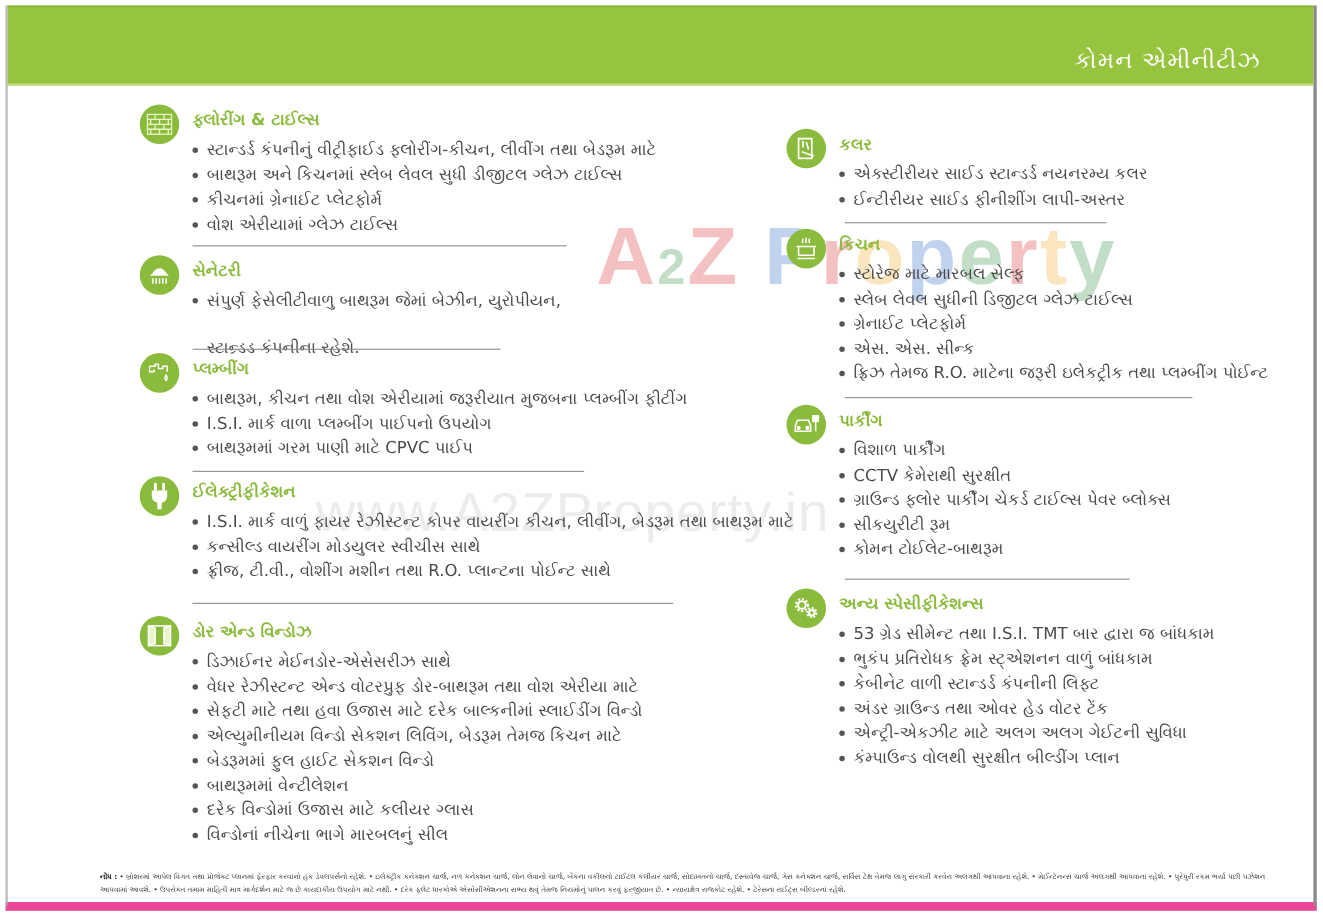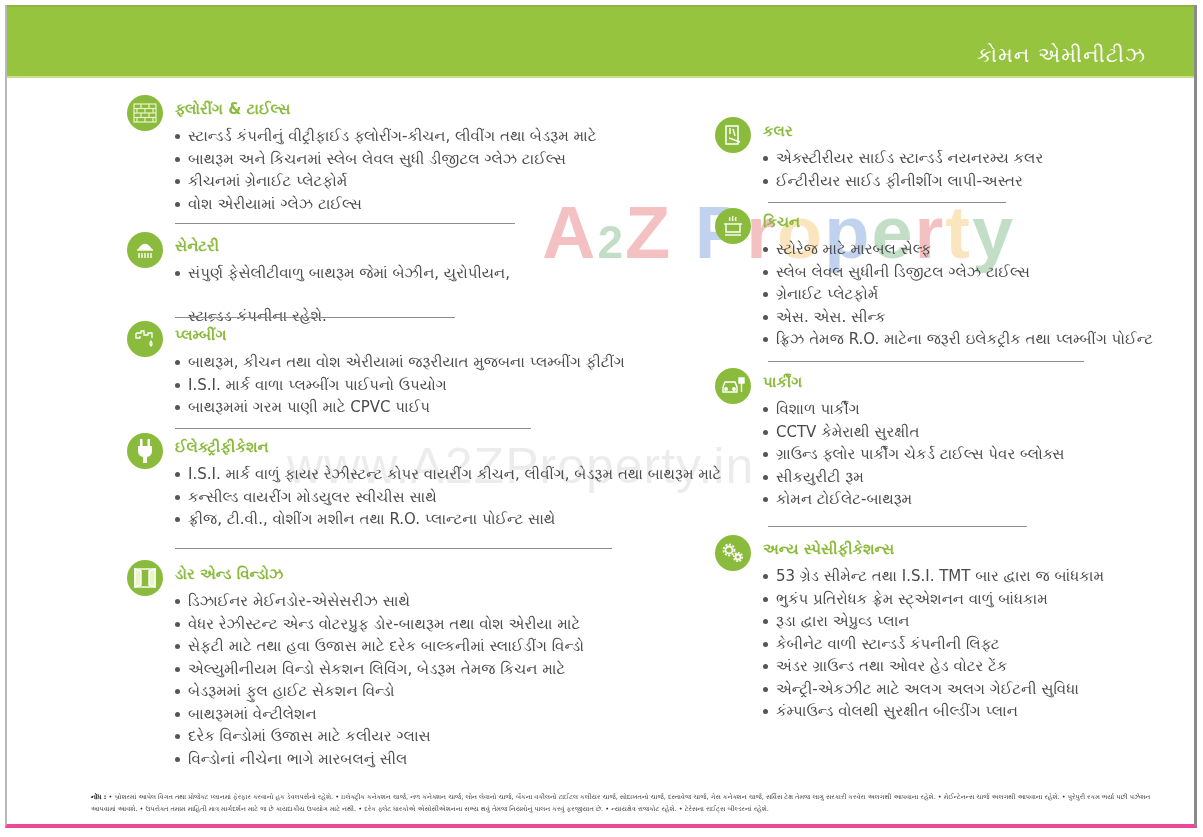--- a/index.html
+++ b/index.html
@@ -13,21 +13,21 @@
     }
     .page {
       position: absolute;
       left: 5px;
       top: 5px;
       width: 1192px;
       height: 823px;
       background: #ffffff;
       border-left: 2px solid #b8b8b8;
       border-right: 3px solid #8a8a8a;
-      border-bottom: 4px solid #ec4899;
+      border-bottom: 8px solid #ec4899;
       box-sizing: border-box;
     }
     .header {
       position: absolute;
       left: 0;
       top: 0;
       right: 0;
       height: 69px;
       background: #97c43e;
       border-top: 2px solid #8fb53a;
@@ -332,21 +332,20 @@
         <circle cx="8" cy="8" r="3.5"></circle>
         <circle cx="8" cy="8" r="5.5" stroke-dasharray="2 1.6"></circle>
         <circle cx="17" cy="15" r="2.5"></circle>
         <circle cx="17" cy="15" r="4.2" stroke-dasharray="1.8 1.4"></circle>
       </svg>
     </div>
     <div class="section-title">અન્ય સ્પેસીફીકેશન્સ</div>
     <ul class="items">
       <li>53 ગ્રેડ સીમેન્ટ તથા I.S.I. TMT બાર દ્વારા જ બાંધકામ</li>
       <li>ભુકંપ પ્રતિરોધક ફ્રેમ સ્ટ્એશનન વાળું બાંધકામ</li>
-      <li>રૂડા દ્વારા એપ્રુવ્ડ પ્લાન</li>
       <li>કેબીનેટ વાળી સ્ટાન્ડર્ડ કંપનીની લિફ્ટ</li>
       <li>અંડર ગ્રાઉન્ડ તથા ઓવર હેડ વોટર ટેંક</li>
       <li>એન્ટ્રી-એકઝીટ માટે અલગ અલગ ગેઈટની સુવિધા</li>
       <li>કંમ્પાઉન્ડ વોલથી સુરક્ષીત બીલ્ડીંગ પ્લાન</li>
     </ul>
   </div>
 
   <div class="footer-note">
     <span class="label">નોંધ :</span>
     <span>• બ્રોશરમાં આપેલ વિગત તથા પ્રોજેક્ટ પ્લાનમાં ફેરફાર કરવાનો હક ડેવલપર્સનો રહેશે. • ઇલેક્ટ્રીક કનેક્શન ચાર્જ, નળ કનેક્શન ચાર્જ, લોન લેવાનો ચાર્જ, બેંકના વકીલનો ટાઈટલ કલીયર ચાર્જ, સોદાખતનો ચાર્જ, દસ્તાવેજ ચાર્જ, ગેસ કનેક્શન ચાર્જ, સર્વિસ ટેક્ષ તેમજ લાગુ સરકારી કરવેરા અલગથી આપવાના રહેશે. • મેઈન્ટેનન્સ ચાર્જ અલગથી આપવાના રહેશે. • પુરેપુરી રકમ ભર્યા પછી પઝેશન આપવામાં આવશે. • ઉપરોક્ત તમામ માહિતી માત્ર માર્ગદર્શન માટે જ છે કાયદાકીય ઉપયોગ માટે નથી. • દરેક ફ્લેટ ધારકોએ એસોસીએશનના સભ્ય થવું તેમજ નિયમોનું પાલન કરવું ફરજીયાત છે. • ન્યાયક્ષેત્ર રાજકોટ રહેશે. • ટેરેસના રાઈટ્સ બીલ્ડરનાં રહેશે.</span>

